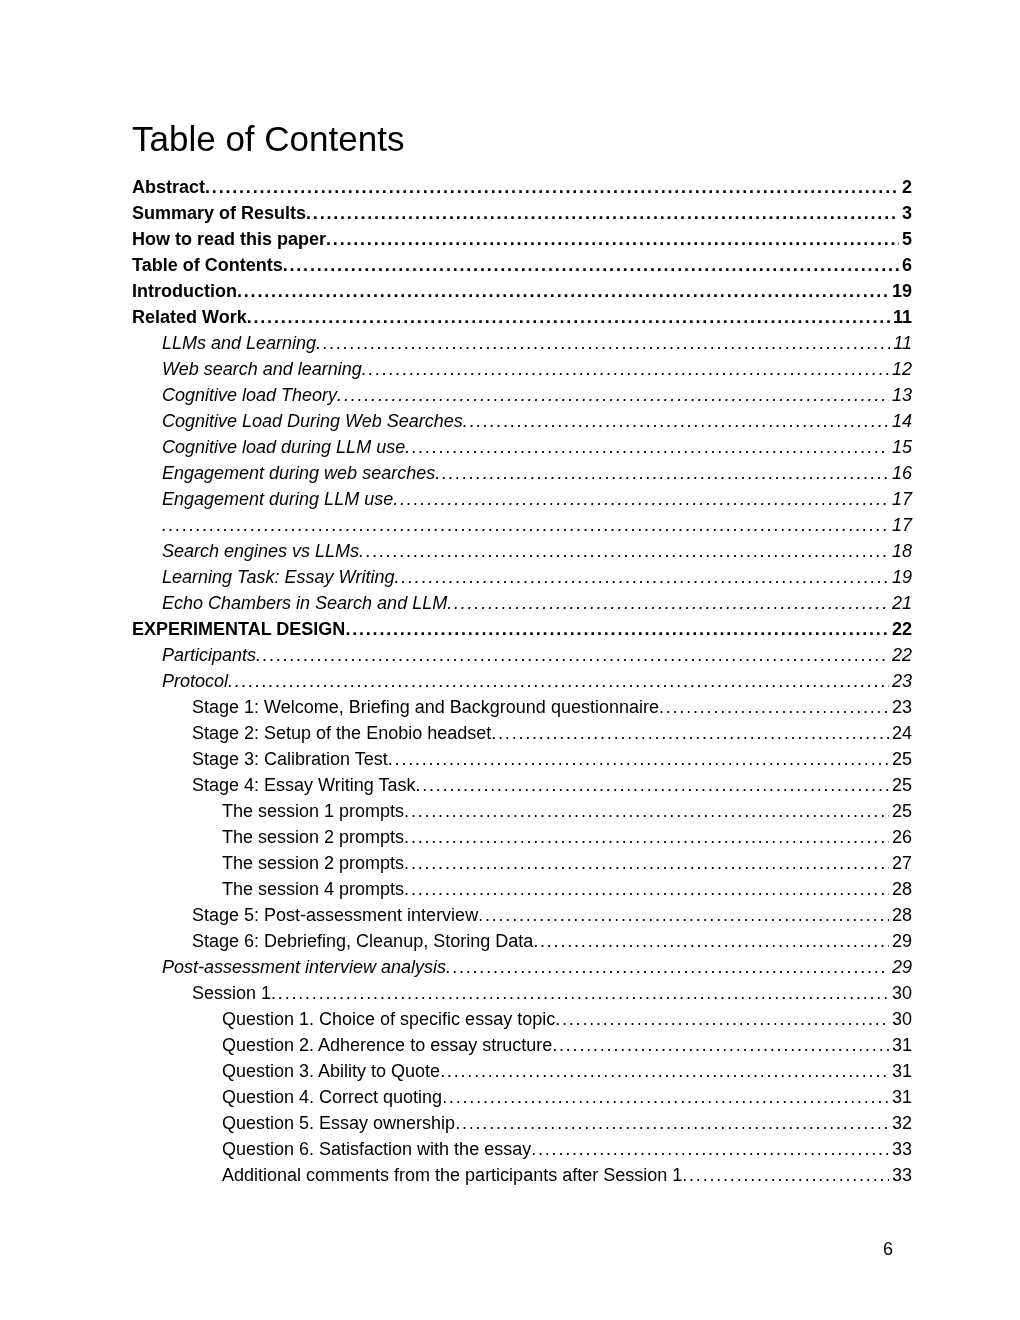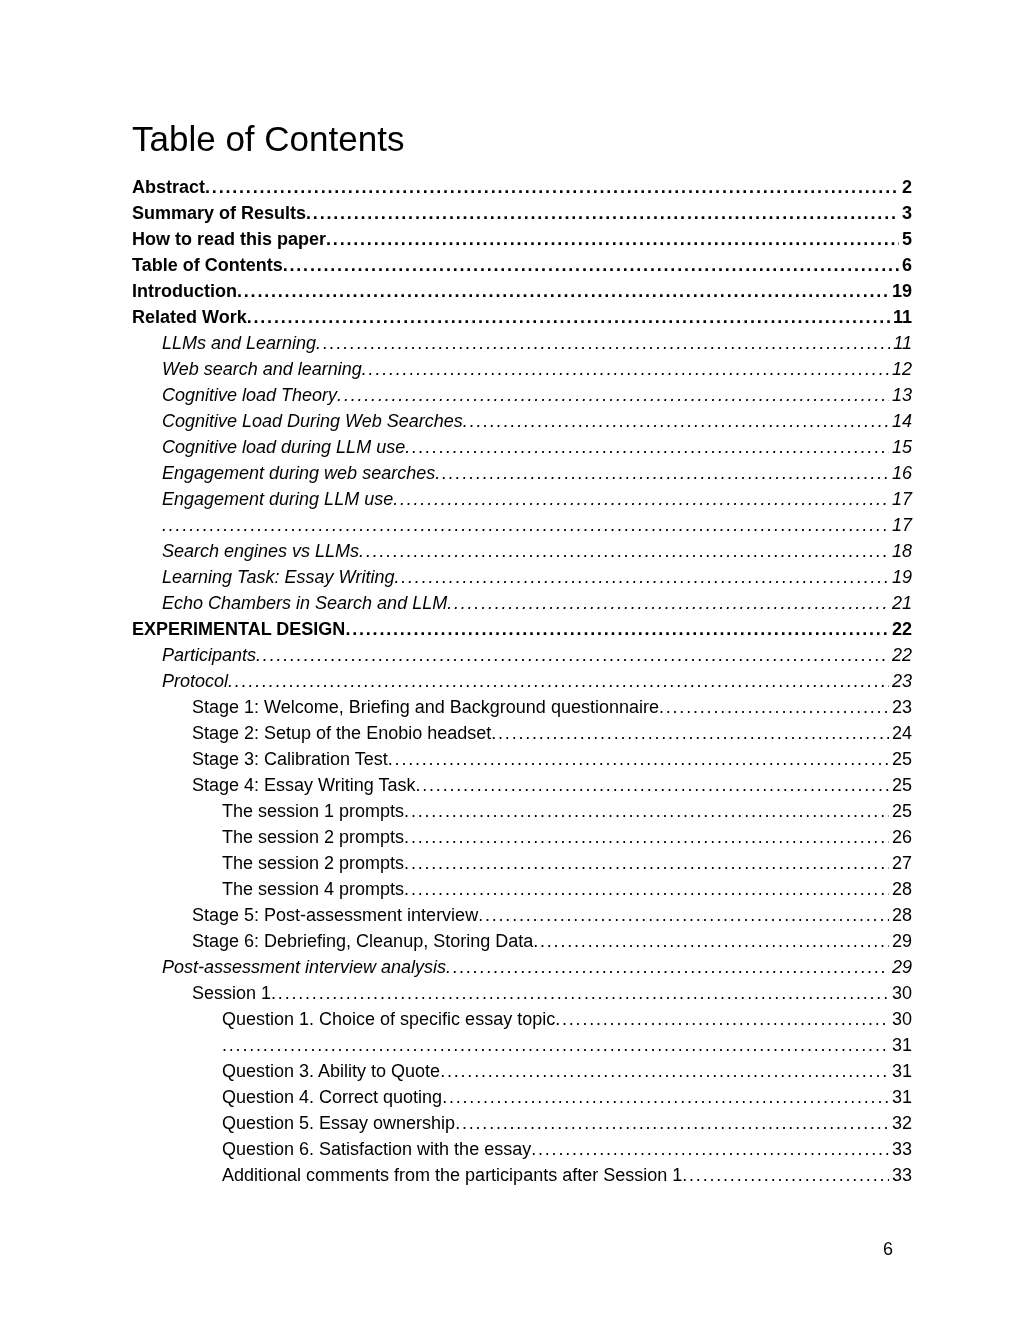--- a/index.html
+++ b/index.html
@@ -232,20 +232,21 @@
         <span class="toc-label">Session 1</span>
         <span class="toc-dots"></span>
         <span class="toc-page">30</span>
       </div>
       <div class="toc-row lvl4">
         <span class="toc-label">Question 1. Choice of specific essay topic</span>
         <span class="toc-dots"></span>
         <span class="toc-page">30</span>
       </div>
       <div class="toc-row lvl4">
+        <span class="toc-label">Question 2. Adherence to essay structure</span>
         <span class="toc-dots"></span>
         <span class="toc-page">31</span>
       </div>
       <div class="toc-row lvl4">
         <span class="toc-label">Question 3. Ability to Quote</span>
         <span class="toc-dots"></span>
         <span class="toc-page">31</span>
       </div>
       <div class="toc-row lvl4">
         <span class="toc-label">Question 4. Correct quoting</span>

